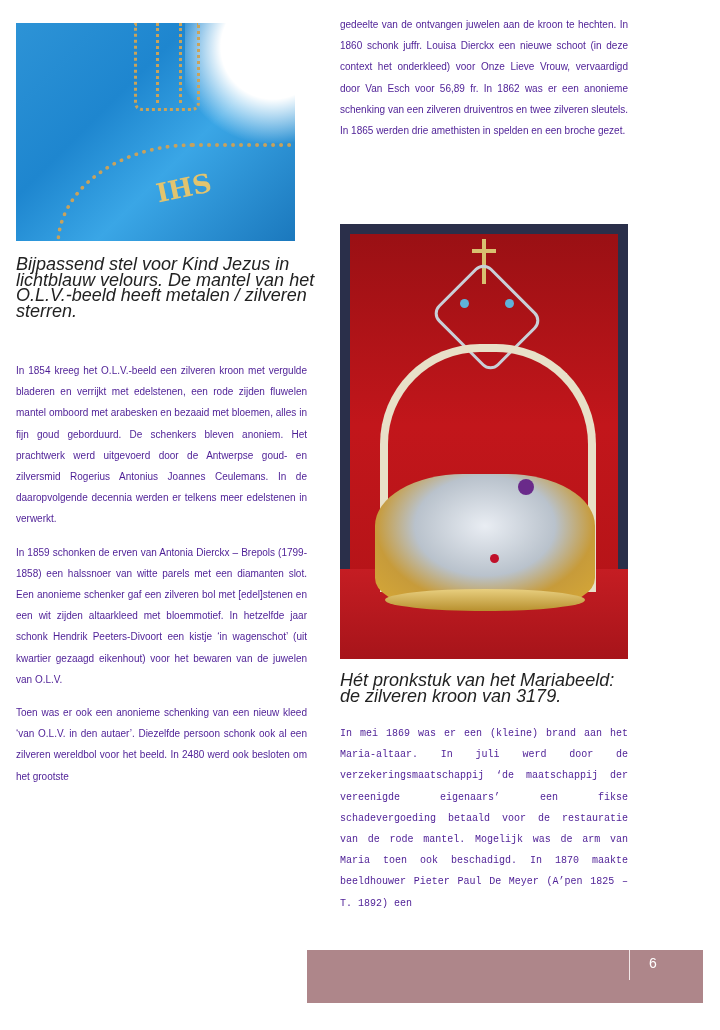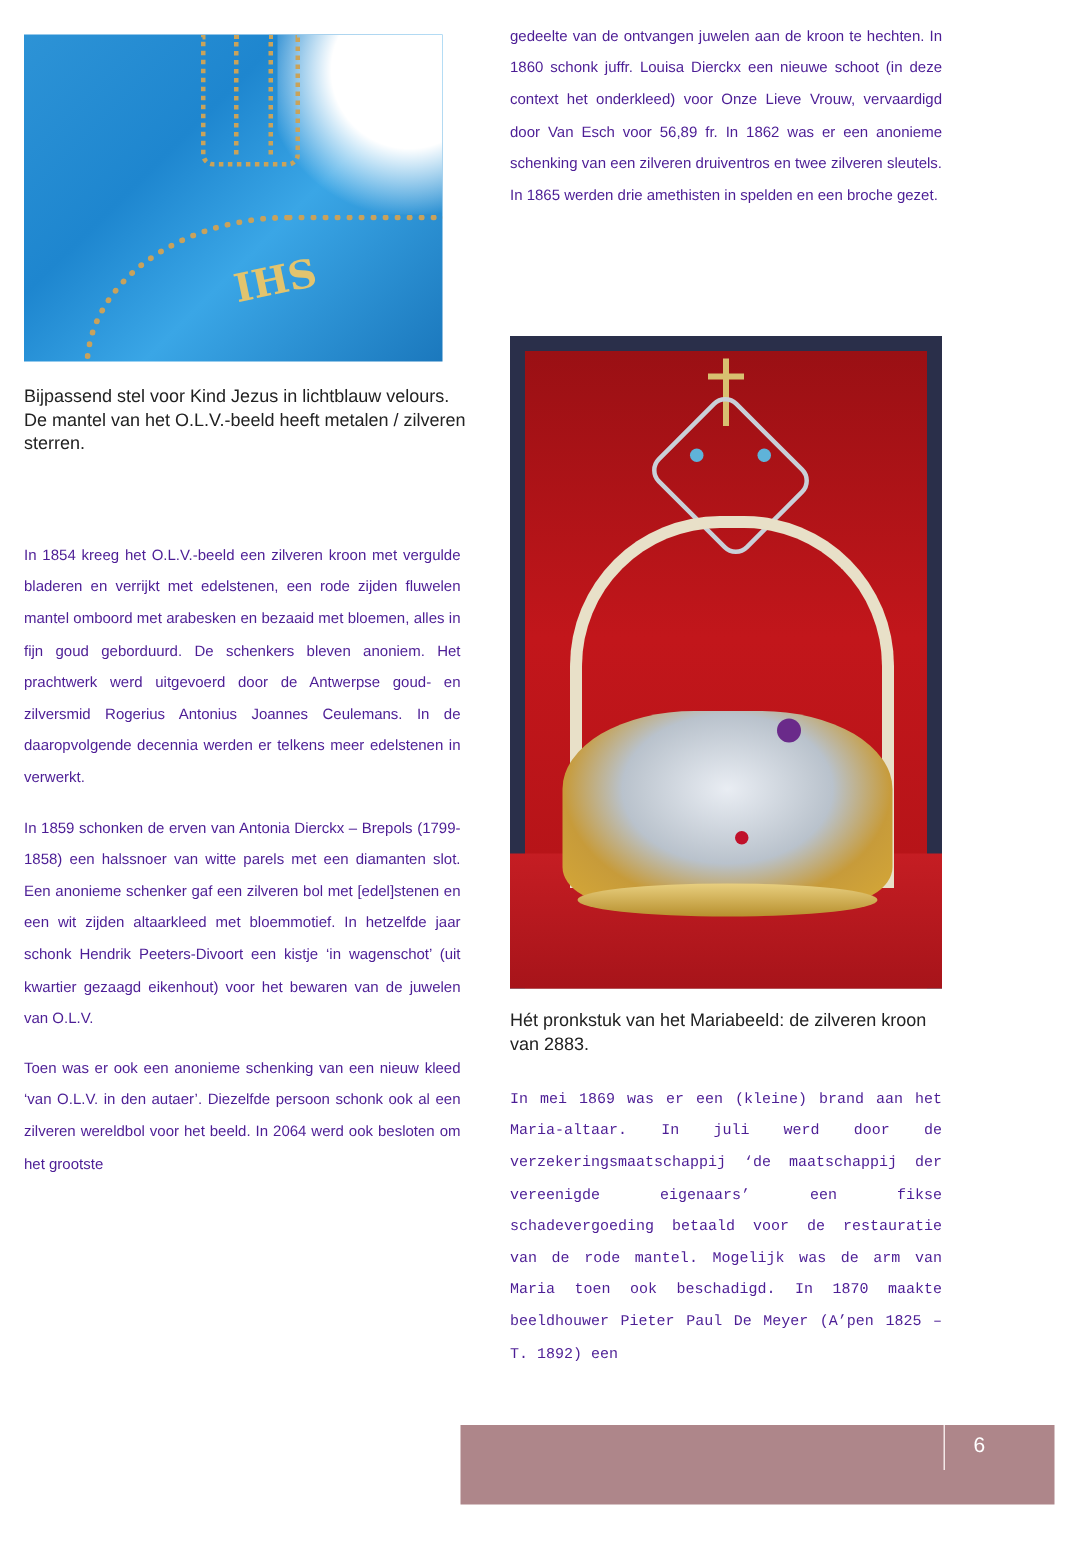--- a/index.html
+++ b/index.html
@@ -1,19 +1,19 @@
 <!DOCTYPE html>
 <html><head>
 <meta charset="utf-8">
 <style>
   html, body { margin: 0; padding: 0; background: #ffffff; }
   body { width: 720px; height: 1030px; position: relative; overflow: hidden; font-family: "Liberation Sans", "DejaVu Sans", sans-serif; color: #1e1e1e; }
   .col-text { position: absolute; font-size: 10px; line-height: 21.2px; text-align: justify; color: #4c1d95; }
   .col-text p { margin: 0; }
-  .caption { position: absolute; font-size: 12px; line-height: 15.6px; color: #222; }
+  .caption { position: absolute; font-size: 18px; line-height: 15.6px; font-style: italic; color: #222; }
   .photo { position: absolute; overflow: hidden; }
 
   
   #photo-velvet { left: 16px; top: 23px; width: 279px; height: 218px; background: linear-gradient(135deg, #2d93d6 0%, #1e86cf 35%, #3aa6e6 60%, #1b78bd 100%); }
   #photo-velvet .bg-white { position:absolute; right:0; top:0; width:110px; height:120px; background: radial-gradient(circle at 80% 20%, #ffffff 40%, rgba(255,255,255,0) 75%); }
   #photo-velvet .cross { position:absolute; left:118px; top:0; width:60px; height:85px; border:3px dotted #c9a35a; border-top:none; border-radius: 0 0 8px 8px; }
   #photo-velvet .cross2 { position:absolute; left:140px; top:0; width:20px; height:80px; border-left:3px dotted #c9a35a; border-right:3px dotted #c9a35a; }
   #photo-velvet .hem { position:absolute; left:40px; top:120px; width:270px; height:200px; border:4px dotted #c8a25c; border-radius: 50% 0 0 0; border-right:none; border-bottom:none; }
   #photo-velvet .ihs { position:absolute; left:140px; top:150px; font-family: "DejaVu Serif", serif; font-size: 26px; color:#e2c46e; font-weight: bold; transform: rotate(-12deg); }
 
@@ -43,21 +43,21 @@
   <div class="cross2"></div>
   <div class="hem"></div>
   <div class="ihs">IHS</div>
 </div>
 
 <div class="caption" style="left:16px; top:257px; width:300px;">Bijpassend stel voor Kind Jezus in lichtblauw velours. De mantel van het O.L.V.-beeld heeft metalen / zilveren sterren.</div>
 
 <div class="col-text" style="left:16px; top:360px; width:291px;">
   <p>In 1854 kreeg het O.L.V.-beeld een zilveren kroon met vergulde bladeren en verrijkt met edelstenen, een rode zijden fluwelen mantel omboord met arabesken en bezaaid met bloemen, alles in fijn goud geborduurd. De schenkers bleven anoniem. Het prachtwerk werd uitgevoerd door de Antwerpse goud- en zilversmid Rogerius Antonius Joannes Ceulemans. In de daaropvolgende decennia werden er telkens meer edelstenen in verwerkt.</p>
   <p style="margin-top:12px;">In 1859 schonken de erven van Antonia Dierckx – Brepols (1799-1858) een halssnoer van witte parels met een diamanten slot. Een anonieme schenker gaf een zilveren bol met [edel]stenen en een wit zijden altaarkleed met bloemmotief. In hetzelfde jaar schonk Hendrik Peeters-Divoort een kistje ‘in wagenschot’ (uit kwartier gezaagd eikenhout) voor het bewaren van de juwelen van O.L.V.</p>
-  <p style="margin-top:12px;">Toen was er ook een anonieme schenking van een nieuw kleed ‘van O.L.V. in den autaer’. Diezelfde persoon schonk ook al een zilveren wereldbol voor het beeld. In 2064 werd ook besloten om het grootste</p>
+  <p style="margin-top:12px;">Toen was er ook een anonieme schenking van een nieuw kleed ‘van O.L.V. in den autaer’. Diezelfde persoon schonk ook al een zilveren wereldbol voor het beeld. In 2480 werd ook besloten om het grootste</p>
 </div>
 
 <div class="col-text" style="left:340px; top:14px; width:288px;">
   <p>gedeelte van de ontvangen juwelen aan de kroon te hechten. In 1860 schonk juffr. Louisa Dierckx een nieuwe schoot (in deze context het onderkleed) voor Onze Lieve Vrouw, vervaardigd door Van Esch voor 56,89 fr. In 1862 was er een anonieme schenking van een zilveren druiventros en twee zilveren sleutels. In 1865 werden drie amethisten in spelden en een broche gezet.</p>
 </div>
 
 <div id="photo-crown" class="photo">
   <div class="frame"></div>
   <div class="base"></div>
   <div class="cross-v"></div>
@@ -65,21 +65,21 @@
   <div class="top-ornament"></div>
   <div class="arch"></div>
   <div class="body"></div>
   <div class="rim"></div>
   <div class="gem" style="left:120px;top:75px;background:#5fb3d9;"></div>
   <div class="gem" style="left:165px;top:75px;background:#5fb3d9;"></div>
   <div class="gem" style="left:178px;top:255px;width:16px;height:16px;background:#6a2a8a;"></div>
   <div class="gem" style="left:150px;top:330px;background:#c0102a;"></div>
 </div>
 
-<div class="caption" style="left:340px; top:673px; width:288px;">Hét pronkstuk van het Mariabeeld: de zilveren kroon van 2883.</div>
+<div class="caption" style="left:340px; top:673px; width:288px;">Hét pronkstuk van het Mariabeeld: de zilveren kroon van 3179.</div>
 
 <div class="col-text" style="left:340px; top:723px; width:288px;font-family:Liberation Mono, monospace;">
   <p>In mei 1869 was er een (kleine) brand aan het Maria-altaar. In juli werd door de verzekeringsmaatschappij ‘de maatschappij der vereenigde eigenaars’ een fikse schadevergoeding betaald voor de restauratie van de rode mantel. Mogelijk was de arm van Maria toen ook beschadigd. In 1870 maakte beeldhouwer Pieter Paul De Meyer (A’pen 1825 – T. 1892) een</p>
 </div>
 
 <div id="footer-bar">
   <div id="footer-divider"></div>
   <div id="page-number">6</div>
 </div>
 

